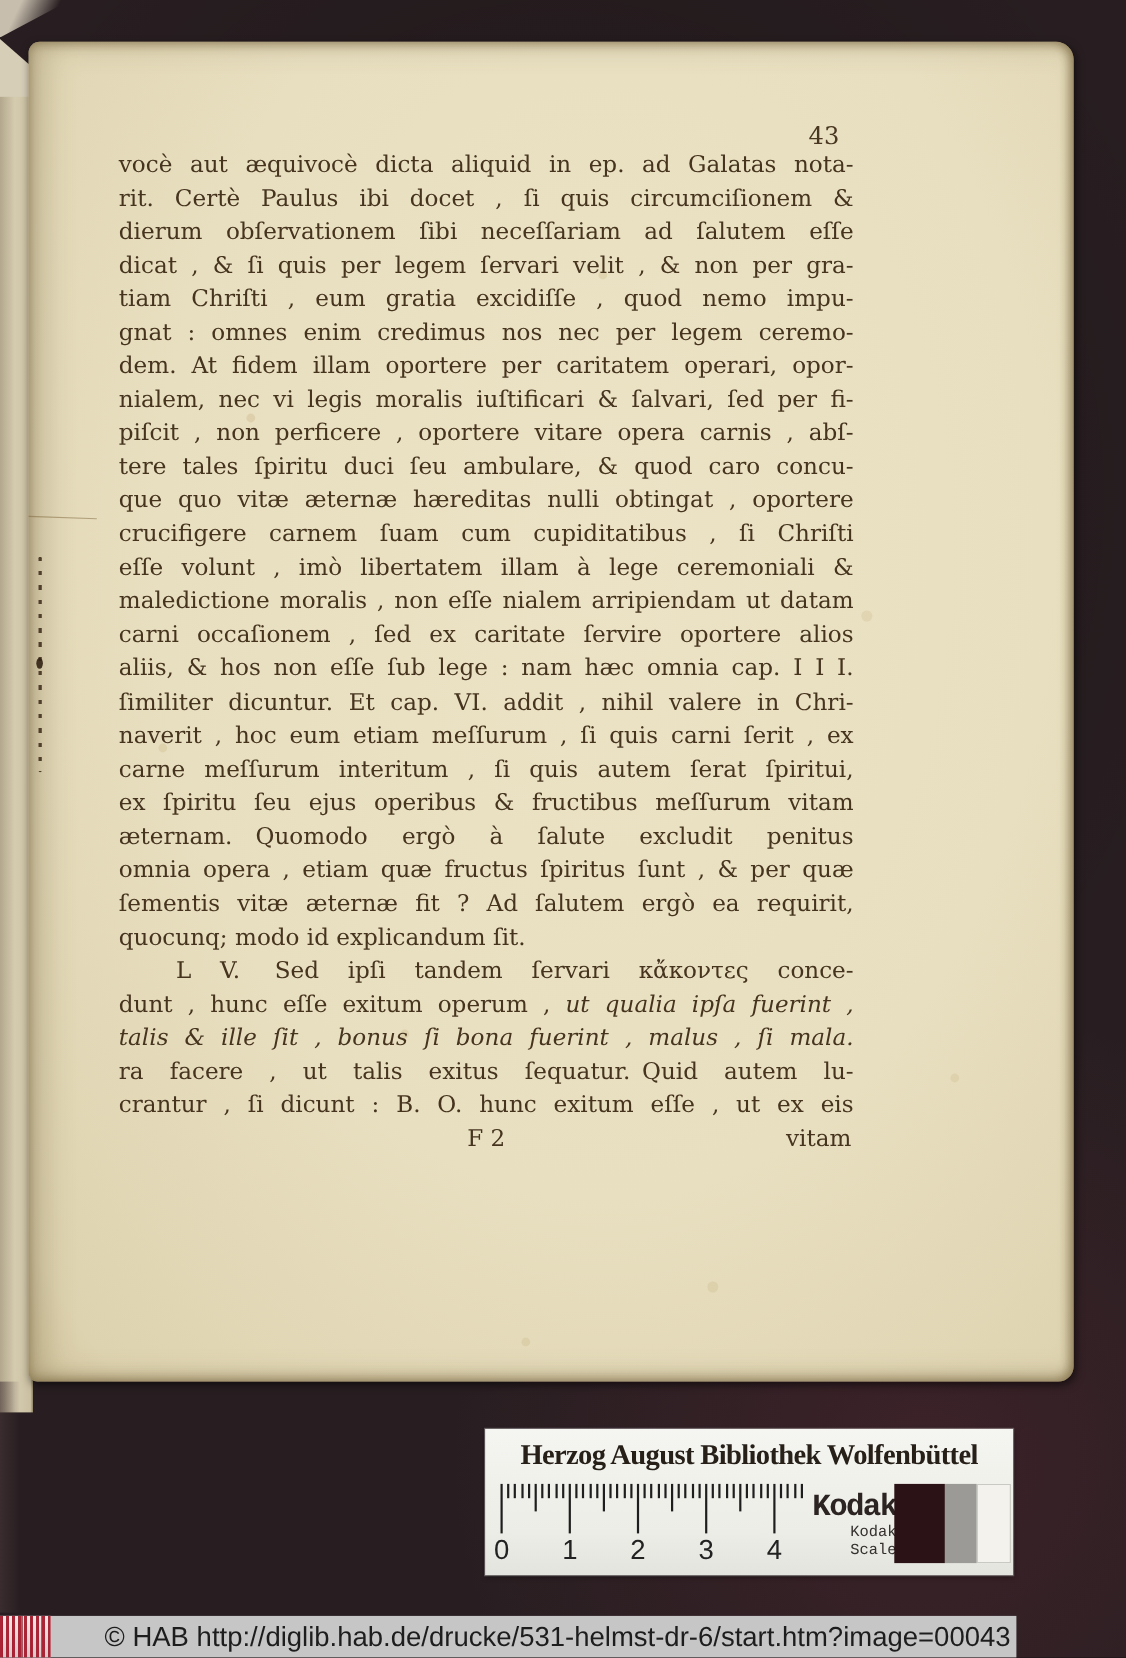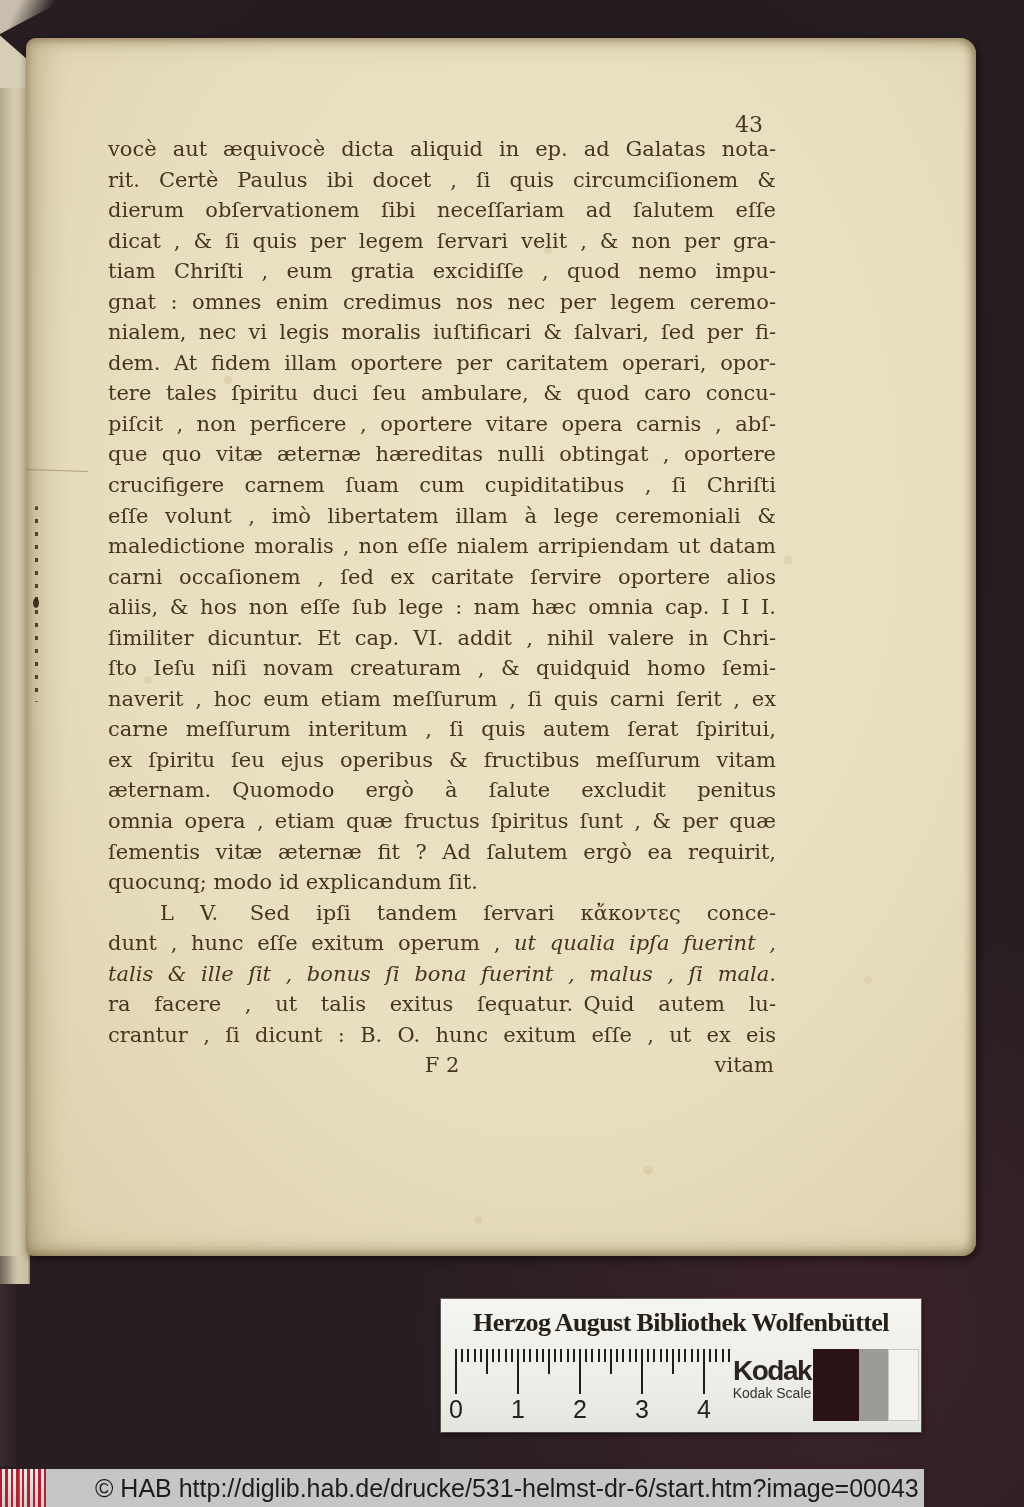--- a/index.html
+++ b/index.html
@@ -59,22 +59,22 @@
     font-family:"Liberation Serif", serif;font-weight:700;font-size:26px;letter-spacing:-.6px;
     color:#272019;}
   .ruler-ticks{position:absolute;left:14px;top:50px;width:276px;height:46px;}
   .tick{position:absolute;top:0;width:2px;background:#1e1e1e;}
   .tick.mm{height:13px;}
   .tick.half{height:25px;}
   .tick.cm{height:45px;}
   .ruler-nums{position:absolute;left:14px;top:96px;width:276px;height:30px;
     font-family:"Liberation Sans", sans-serif;font-size:25px;color:#222;}
   .rnum{position:absolute;transform:translateX(-50%);}
-  .kodak{position:absolute;left:288px;top:58px;width:86px;text-align:center;
-    font-family:Liberation Sans, sans-serif;color:#2b2422;}
+  .kodak{position:absolute;left:288px;top:58px;width:86px;text-align:right;
+    font-family:Liberation Mono, monospace;color:#2b2422;}
   .kodak-word{font-size:28px;font-weight:700;letter-spacing:-1.5px;line-height:28px;}
   .kodak-sub{font-size:14px;line-height:17px;color:#33302e;}
   .patches{position:absolute;left:372px;top:50px;height:72px;display:flex;}
   .patch{height:100%;}
   .patch.p-dark{width:46px;}
   .patch.p-mid{width:29px;}
   .patch.p-light{width:31px;box-shadow:inset 0 0 0 1px #c9c9c3;}
   
   .bottom-bar{position:absolute;left:0;top:1469px;width:924px;height:38px;background:#c6c6c6;}
   .hab-logo{position:absolute;left:0;top:0;width:46px;height:100%;
@@ -101,32 +101,31 @@
     <div class="gutter-blob"></div>
     <div class="crease"></div>
     <div class="page-number">43</div>
     <div class="textblock" id="textblock">
         <div class="line"><span class="seg-r">vocè aut æquivocè dicta aliquid in ep. ad Galatas nota-</span></div>
         <div class="line"><span class="seg-r">rit.  Certè Paulus  ibi docet , ſi quis circumciſionem &amp;</span></div>
         <div class="line"><span class="seg-r">dierum  obſervationem  ſibi neceſſariam  ad  ſalutem eſſe</span></div>
         <div class="line"><span class="seg-r">dicat , &amp; ſi quis per legem ſervari velit , &amp; non per gra-</span></div>
         <div class="line"><span class="seg-r">tiam Chriſti ,  eum gratia excidiſſe ,  quod nemo impu-</span></div>
         <div class="line"><span class="seg-r">gnat :  omnes enim credimus  nos nec  per legem ceremo-</span></div>
+        <div class="line"><span class="seg-r">dem. At fidem illam oportere per caritatem operari, opor-</span></div>
         <div class="line"><span class="seg-r">nialem, nec vi legis moralis iuſtificari &amp; ſalvari, ſed per fi-</span></div>
-        <div class="line"><span class="seg-r">dem. At fidem illam oportere per caritatem operari, opor-</span></div>
+        <div class="line"><span class="seg-r">piſcit , non perficere , oportere vitare opera carnis , abſ-</span></div>
         <div class="line"><span class="seg-r">tere tales ſpiritu duci ſeu ambulare, &amp; quod caro concu-</span></div>
-        <div class="line"><span class="seg-r">piſcit , non perficere , oportere vitare opera carnis , abſ-</span></div>
         <div class="line"><span class="seg-r">que quo vitæ æternæ hæreditas nulli obtingat , oportere</span></div>
         <div class="line"><span class="seg-r">crucifigere carnem ſuam cum cupiditatibus ,  ſi Chriſti</span></div>
         <div class="line"><span class="seg-r">eſſe volunt ,  imò libertatem illam à lege ceremoniali &amp;</span></div>
         <div class="line"><span class="seg-r">maledictione moralis , non eſſe nialem arripiendam ut datam</span></div>
         <div class="line"><span class="seg-r">carni occaſionem , ſed ex caritate ſervire oportere alios</span></div>
         <div class="line"><span class="seg-r">aliis, &amp; hos non eſſe ſub lege :  nam hæc omnia cap. I I I.</span></div>
         <div class="line"><span class="seg-r">ſimiliter dicuntur.  Et cap. VI. addit , nihil valere in Chri-</span></div>
-        <div class="line"><span class="seg-r">ſto Ieſu niſi novam creaturam , &amp; quidquid homo ſemi-</span></div>
         <div class="line"><span class="seg-r">naverit , hoc eum etiam meſſurum , ſi quis carni ſerit , ex</span></div>
         <div class="line"><span class="seg-r">carne meſſurum interitum , ſi quis autem ſerat ſpiritui,</span></div>
         <div class="line"><span class="seg-r">ex ſpiritu ſeu ejus operibus &amp; fructibus meſſurum vitam</span></div>
         <div class="line"><span class="seg-r">æternam. Quomodo ergò à ſalute excludit penitus</span></div>
         <div class="line"><span class="seg-r">omnia opera , etiam quæ fructus ſpiritus ſunt , &amp; per quæ</span></div>
         <div class="line"><span class="seg-r">ſementis vitæ æternæ fit ?  Ad ſalutem ergò ea requirit,</span></div>
         <div class="line nojust"><span class="seg-r">quocunq; modo id explicandum ſit.</span></div>
         <div class="line ind"><span class="seg-r">L V.  Sed ipſi tandem </span><span class="seg-g">ſervari κἄκοντες</span><span class="seg-r"> conce-</span></div>
         <div class="line"><span class="seg-r">dunt , hunc eſſe exitum operum , </span><span class="seg-i">ut qualia ipſa fuerint ,</span></div>
         <div class="line"><span class="seg-i">talis &amp; ille ſit , bonus ſi bona fuerint , malus , ſi mala.</span></div>

